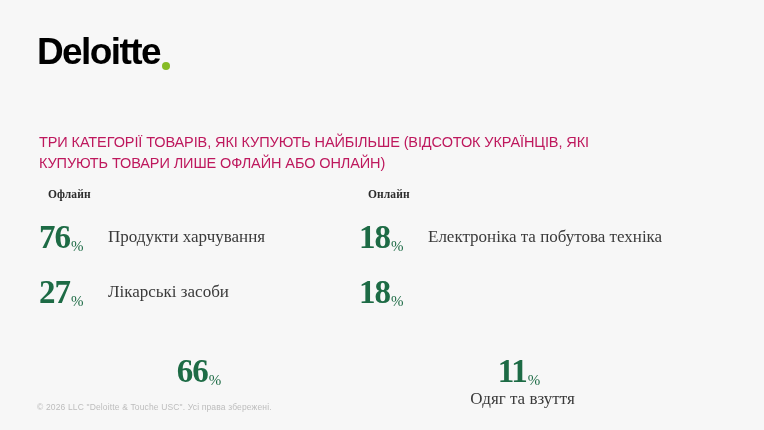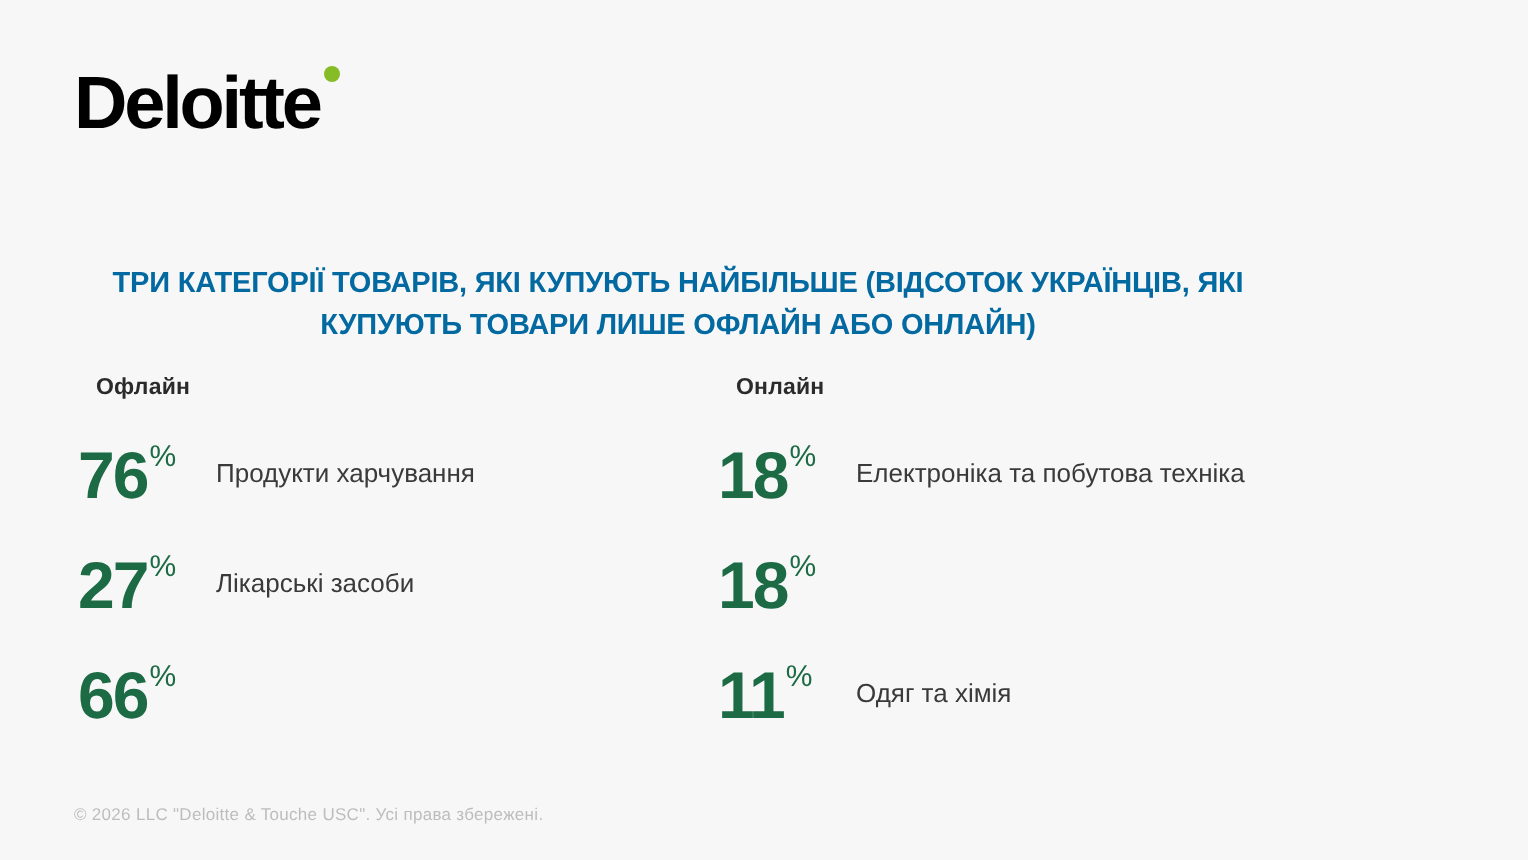--- a/index.html
+++ b/index.html
@@ -23,21 +23,21 @@
     height: 430px;
     box-sizing: border-box;
   }
 
   
   .logo {
     position: absolute;
     left: 37px;
     top: 33px;
     display: flex;
-    align-items: flex-start;
+    align-items: flex-end;
     user-select: none;
   }
   .logo-word {
     font-family: "Liberation Sans", sans-serif;
     font-size: 37px;
     font-weight: bold;
     letter-spacing: -1.6px;
     color: #000000;
     line-height: 1;
   }
@@ -49,85 +49,85 @@
     margin-left: 2px;
     display: inline-block;
   }
 
   
   .title {
     position: absolute;
     left: 39px;
     top: 132px;
     width: 600px;
-    color: #0369a1;
+    color: #be185d;
     font-size: 14.5px;
-    font-weight: bold;
+    font-weight: normal;
     line-height: 1.45;
     letter-spacing: -0.1px;
     text-transform: uppercase;
-    text-align: center;
   }
 
   
   .columns {
     position: absolute;
     left: 39px;
     top: 188px;
     width: 690px;
     display: flex;
     gap: 0px;
   }
   .column {
     width: 320px;
     flex: 0 0 320px;
+    font-family: Liberation Serif, serif;
   }
   .column:first-child { margin-right: 0px; }
 
   .col-heading {
     font-size: 11.5px;
     font-weight: bold;
     color: #2b2b2b;
     letter-spacing: 0.1px;
     margin: 0 0 16px 9px;
   }
 
   .stat-row {
     display: flex;
     align-items: center;
     margin-bottom: 13px;
     min-height: 42px;
   }
-  .stat-row:last-child { margin-bottom: 0; }
+  .stat-row:last-child { margin-bottom: 0; flex-direction: column; }
 
   .stat-value {
     flex: 0 0 62px;
     display: flex;
-    align-items: flex-start;
+    align-items: flex-end;
     justify-content: flex-start;
     color: #1d6b45;
     white-space: nowrap;
   }
   .stat-number {
     font-size: 33px;
     font-weight: bold;
     letter-spacing: -1px;
     line-height: 1;
     color: #1d6b45;
   }
   .stat-pct {
     font-size: 15px;
     font-weight: normal;
     line-height: 1;
     color: #1d6b45;
     margin-left: 1px;
   }
 
   .stat-label {
-    font-size: 13px;
+    font-size: 17px;
     color: #3a3a3a;
     line-height: 1.35;
     padding-left: 7px;
   }
 
   
   .footer {
     position: absolute;
     left: 37px;
     bottom: 18px;
@@ -193,21 +193,21 @@
           <span class="stat-number">18</span>
           <span class="stat-pct">%</span>
         </div>
       </div>
 
       <div class="stat-row">
         <div class="stat-value">
           <span class="stat-number">11</span>
           <span class="stat-pct">%</span>
         </div>
-        <div class="stat-label">Одяг та хімія</div>
+        <div class="stat-label">Одяг та взуття</div>
       </div>
     </div>
 
   </div>
 
   <div class="footer">© 2026 LLC "Deloitte &amp; Touche USC". Усі права збережені.</div>
 
 </div>
 
 </body></html>

